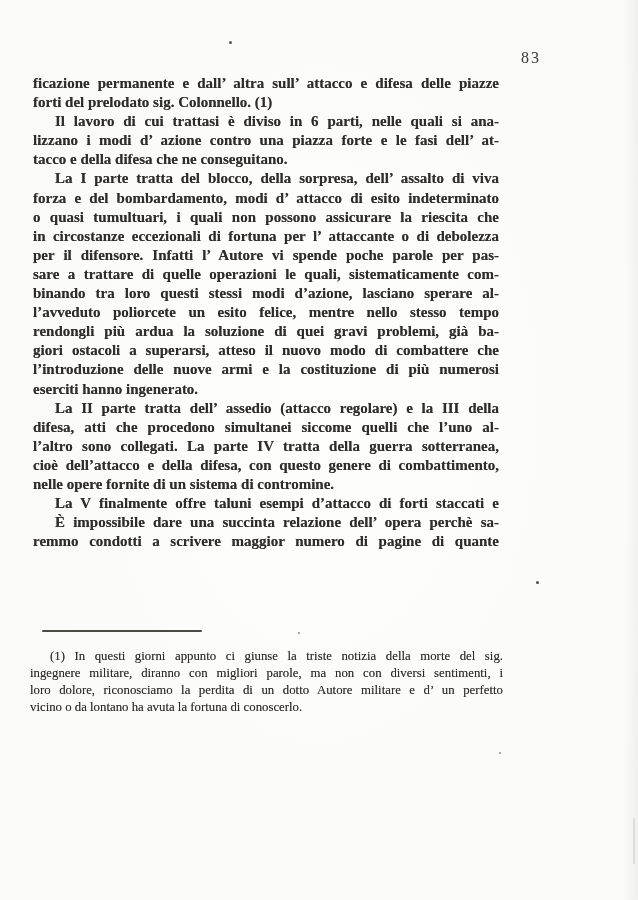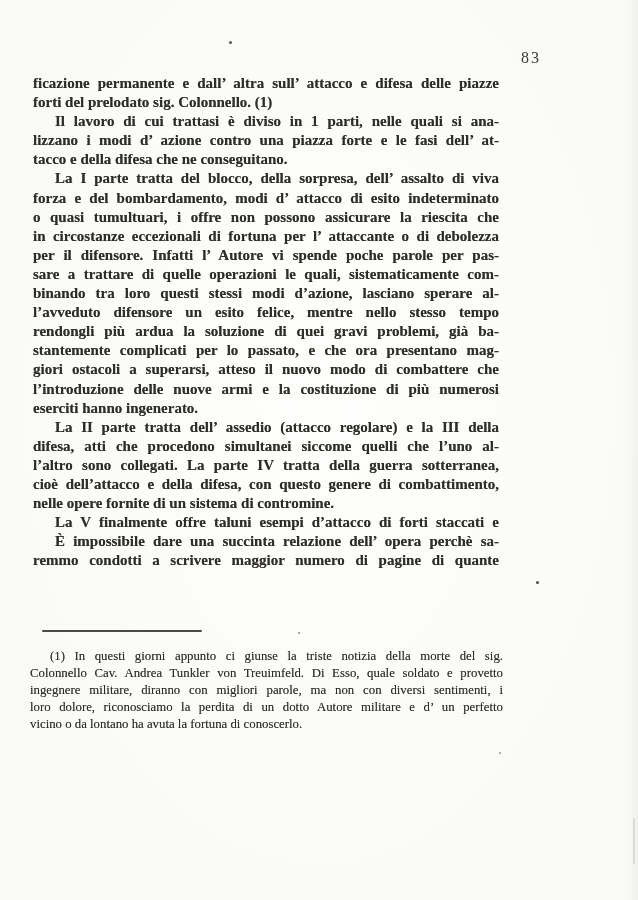--- a/index.html
+++ b/index.html
@@ -103,51 +103,49 @@
 </head>
 <body>
 
 <div class="page">
 
   <div class="page-number">83</div>
 
   <div class="body-text">
       <div class="line justify">ficazione permanente e dall’ altra sull’ attacco e difesa delle piazze</div>
       <div class="line">forti del prelodato sig. Colonnello. (1)</div>
-      <div class="line justify indent">Il lavoro di cui trattasi è diviso in 1 parti, nelle quali si ana-</div>
+      <div class="line justify indent">Il lavoro di cui trattasi è diviso in 6 parti, nelle quali si ana-</div>
       <div class="line justify">lizzano i modi d’ azione contro una piazza forte e le fasi dell’ at-</div>
       <div class="line">tacco e della difesa che ne conseguitano.</div>
       <div class="line justify indent">La I parte tratta del blocco, della sorpresa, dell’ assalto di viva</div>
       <div class="line justify">forza e del bombardamento, modi d’ attacco di esito indeterminato</div>
-      <div class="line justify">o quasi tumultuari, i offre non possono assicurare la riescita che</div>
+      <div class="line justify">o quasi tumultuari, i quali non possono assicurare la riescita che</div>
       <div class="line justify">in circostanze eccezionali di fortuna per l’ attaccante o di debolezza</div>
       <div class="line justify">per il difensore. Infatti l’ Autore vi spende poche parole per pas-</div>
       <div class="line justify">sare a trattare di quelle operazioni le quali, sistematicamente com-</div>
       <div class="line justify">binando tra loro questi stessi modi d’azione, lasciano sperare al-</div>
-      <div class="line justify">l’avveduto difensore un esito felice, mentre nello stesso tempo</div>
+      <div class="line justify">l’avveduto poliorcete un esito felice, mentre nello stesso tempo</div>
       <div class="line justify">rendongli più ardua la soluzione di quei gravi problemi, già ba-</div>
-      <div class="line justify">stantemente complicati per lo passato, e che ora presentano mag-</div>
       <div class="line justify">giori ostacoli a superarsi, atteso il nuovo modo di combattere che</div>
       <div class="line justify">l’introduzione delle nuove armi e la costituzione di più numerosi</div>
       <div class="line">eserciti hanno ingenerato.</div>
       <div class="line justify indent">La II parte tratta dell’ assedio (attacco regolare) e la III della</div>
       <div class="line justify">difesa, atti che procedono simultanei siccome quelli che l’uno al-</div>
       <div class="line justify">l’altro sono collegati. La parte IV tratta della guerra sotterranea,</div>
       <div class="line justify">cioè dell’attacco e della difesa, con questo genere di combattimento,</div>
       <div class="line">nelle opere fornite di un sistema di contromine.</div>
       <div class="line justify indent">La V finalmente offre taluni esempi d’attacco di forti staccati e</div>
       <div class="line justify indent">È impossibile dare una succinta relazione dell’ opera perchè sa-</div>
       <div class="line justify">remmo condotti a scrivere maggior numero di pagine di quante</div>
     </div>
 
   <div class="separator"></div>
 
   <div class="footnote">
       <div class="line justify indent">(1) In questi giorni appunto ci giunse la triste notizia della morte del sig.</div>
-      <div class="line justify">Colonnello Cav. Andrea Tunkler von Treuimfeld. Di Esso, quale soldato e provetto</div>
       <div class="line justify">ingegnere militare, diranno con migliori parole, ma non con diversi sentimenti, i</div>
       <div class="line justify">loro dolore, riconosciamo la perdita di un dotto Autore militare e d’ un perfetto</div>
       <div class="line">vicino o da lontano ha avuta la fortuna di conoscerlo.</div>
     </div>
 
   <div class="speck speck-1"></div>
   <div class="speck speck-2"></div>
   <div class="speck speck-3"></div>
   <div class="speck speck-4"></div>
   <div class="edge-artifact"></div>

